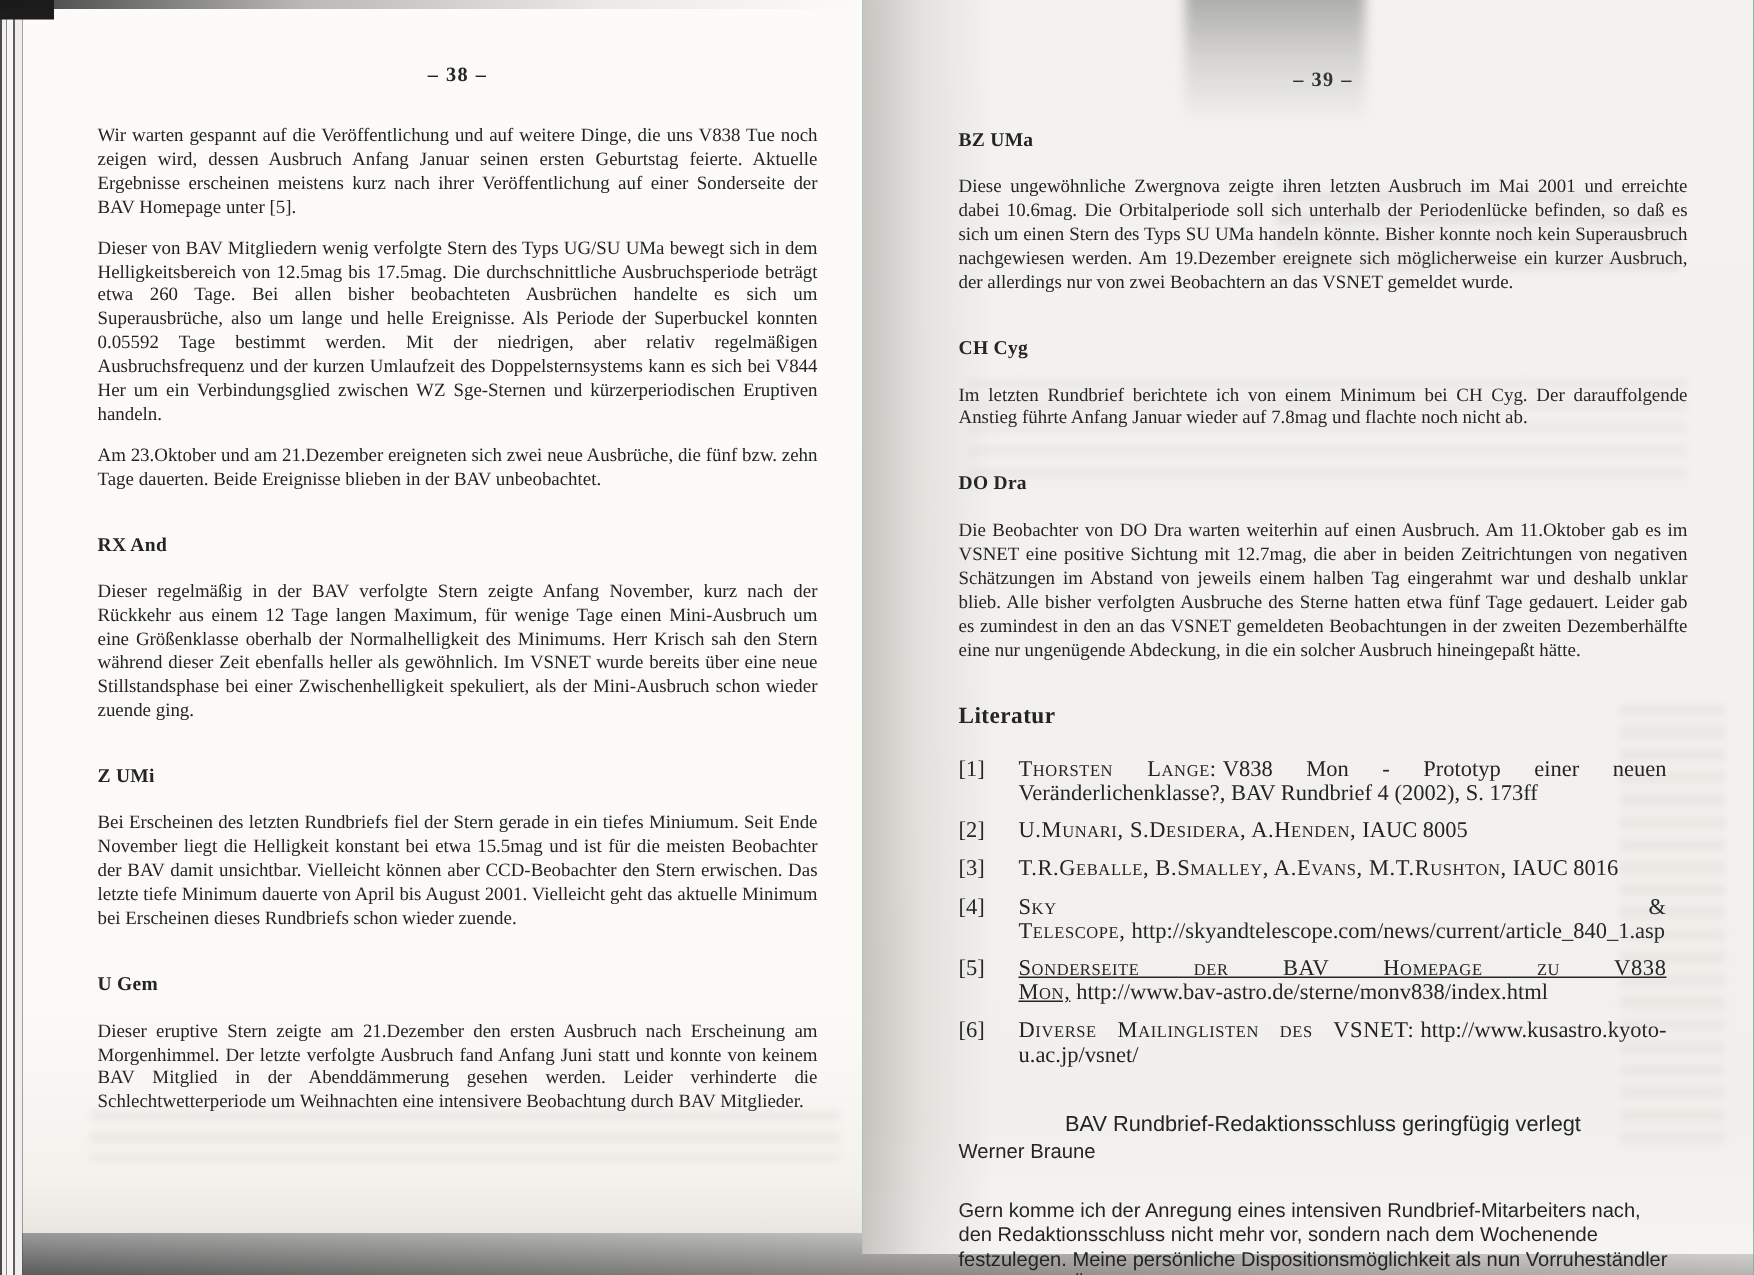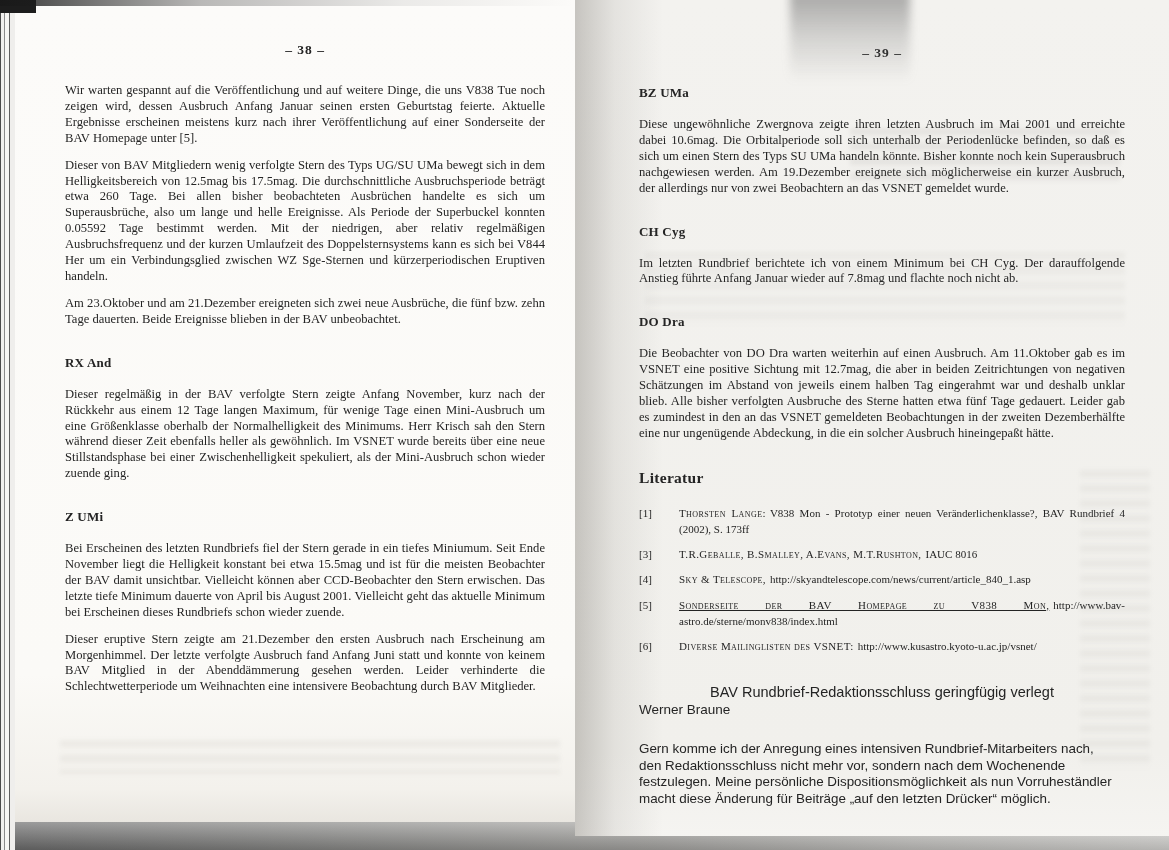--- a/index.html
+++ b/index.html
@@ -20,21 +20,21 @@
 
   
   .page-num{margin-top:42px;text-align:center;font-weight:bold;font-size:13.5px;letter-spacing:1px;}
   .page-right .page-num{margin-top:45px;}
   p.body{font-size:12.6px;line-height:15.9px;text-align:justify;margin:11px 0;}
   .page-left p.intro{margin-top:25px;}
   h3.sec{font-size:13px;font-weight:bold;margin:27px 0 16px 0;letter-spacing:0.2px;}
   .page-right h3.first{margin-top:24px;}
   h2.lit{font-size:15.5px;font-weight:bold;margin:27px 0 18px 0;letter-spacing:0.3px;}
 
-  .ref{display:flex;font-size:11px;line-height:16.2px;margin:0 0 9px 0;}
+  .ref{display:flex;font-size:15px;line-height:16.2px;margin:0 14px 9px 0;}
   .ref-num{width:40px;flex:0 0 40px;}
   .ref-body{flex:1;text-align:justify;}
   .sc{font-variant:small-caps;letter-spacing:0.4px;margin-right:4px;}
   .ref-wide .sc{word-spacing:14px;text-decoration:underline;}
 
   .announce{margin-top:30px;font-family:"Liberation Sans",sans-serif;}
   .ann-title{font-size:14.5px;font-weight:normal;text-align:center;}
   .ann-author{font-size:13.5px;text-align:left;margin-top:2px;}
   .ann-body{font-size:13.4px;line-height:16.5px;margin-top:24px;width:476px;text-align:left;}
 
@@ -68,40 +68,45 @@
 
     <p class="body">Dieser von BAV Mitgliedern wenig verfolgte Stern des Typs UG/SU UMa bewegt sich in dem Helligkeitsbereich von 12.5mag bis 17.5mag. Die durchschnittliche Ausbruchsperiode beträgt etwa 260 Tage. Bei allen bisher beobachteten Ausbrüchen handelte es sich um Superausbrüche, also um lange und helle Ereignisse. Als Periode der Superbuckel konnten 0.05592 Tage bestimmt werden. Mit der niedrigen, aber relativ regelmäßigen Ausbruchsfrequenz und der kurzen Umlaufzeit des Doppelsternsystems kann es sich bei V844 Her um ein Verbindungsglied zwischen WZ Sge-Sternen und kürzerperiodischen Eruptiven handeln.</p>
     <p class="body">Am 23.Oktober und am 21.Dezember ereigneten sich zwei neue Ausbrüche, die fünf bzw. zehn Tage dauerten. Beide Ereignisse blieben in der BAV unbeobachtet.</p>
 
     <h3 class="sec">RX And</h3>
     <p class="body">Dieser regelmäßig in der BAV verfolgte Stern zeigte Anfang November, kurz nach der Rückkehr aus einem 12 Tage langen Maximum, für wenige Tage einen Mini-Ausbruch um eine Größenklasse oberhalb der Normalhelligkeit des Minimums. Herr Krisch sah den Stern während dieser Zeit ebenfalls heller als gewöhnlich. Im VSNET wurde bereits über eine neue Stillstandsphase bei einer Zwischenhelligkeit spekuliert, als der Mini-Ausbruch schon wieder zuende ging.</p>
 
     <h3 class="sec">Z UMi</h3>
     <p class="body">Bei Erscheinen des letzten Rundbriefs fiel der Stern gerade in ein tiefes Miniumum. Seit Ende November liegt die Helligkeit konstant bei etwa 15.5mag und ist für die meisten Beobachter der BAV damit unsichtbar. Vielleicht können aber CCD-Beobachter den Stern erwischen. Das letzte tiefe Minimum dauerte von April bis August 2001. Vielleicht geht das aktuelle Minimum bei Erscheinen dieses Rundbriefs schon wieder zuende.</p>
 
+    <h3 class="sec">U Gem</h3>
     <p class="body">Dieser eruptive Stern zeigte am 21.Dezember den ersten Ausbruch nach Erscheinung am Morgenhimmel. Der letzte verfolgte Ausbruch fand Anfang Juni statt und konnte von keinem BAV Mitglied in der Abenddämmerung gesehen werden. Leider verhinderte die Schlechtwetterperiode um Weihnachten eine intensivere Beobachtung durch BAV Mitglieder.</p>
   </div>
 
   <div class="page page-right">
     <div class="page-num">– 39 –</div>
 
     <h3 class="sec first">BZ UMa</h3>
     <p class="body">Diese ungewöhnliche Zwergnova zeigte ihren letzten Ausbruch im Mai 2001 und erreichte dabei 10.6mag. Die Orbitalperiode soll sich unterhalb der Periodenlücke befinden, so daß es sich um einen Stern des Typs SU UMa handeln könnte. Bisher konnte noch kein Superausbruch nachgewiesen werden. Am 19.Dezember ereignete sich möglicherweise ein kurzer Ausbruch, der allerdings nur von zwei Beobachtern an das VSNET gemeldet wurde.</p>
 
     <h3 class="sec">CH Cyg</h3>
     <p class="body">Im letzten Rundbrief berichtete ich von einem Minimum bei CH Cyg. Der darauffolgende Anstieg führte Anfang Januar wieder auf 7.8mag und flachte noch nicht ab.</p>
 
     <h3 class="sec">DO Dra</h3>
     <p class="body">Die Beobachter von DO Dra warten weiterhin auf einen Ausbruch. Am 11.Oktober gab es im VSNET eine positive Sichtung mit 12.7mag, die aber in beiden Zeitrichtungen von negativen Schätzungen im Abstand von jeweils einem halben Tag eingerahmt war und deshalb unklar blieb. Alle bisher verfolgten Ausbruche des Sterne hatten etwa fünf Tage gedauert. Leider gab es zumindest in den an das VSNET gemeldeten Beobachtungen in der zweiten Dezemberhälfte eine nur ungenügende Abdeckung, in die ein solcher Ausbruch hineingepaßt hätte.</p>
 
     <h2 class="lit">Literatur</h2>
 
     <div class="ref">
       <span class="ref-num">[1]</span>
       <span class="ref-body"><span class="sc">Thorsten Lange:</span><span>V838 Mon - Prototyp einer neuen Veränderlichenklasse?, BAV Rundbrief 4 (2002), S. 173ff</span></span>
+    </div>
+    <div class="ref">
+      <span class="ref-num">[2]</span>
+      <span class="ref-body"><span class="sc">U.Munari, S.Desidera, A.Henden,</span><span>IAUC 8005</span></span>
     </div>
     <div class="ref">
       <span class="ref-num">[3]</span>
       <span class="ref-body"><span class="sc">T.R.Geballe, B.Smalley, A.Evans, M.T.Rushton,</span><span>IAUC 8016</span></span>
     </div>
     <div class="ref">
       <span class="ref-num">[4]</span>
       <span class="ref-body"><span class="sc">Sky &amp; Telescope,</span><span>http://skyandtelescope.com/news/current/article_840_1.asp</span></span>
     </div>
     <div class="ref ref-wide">

